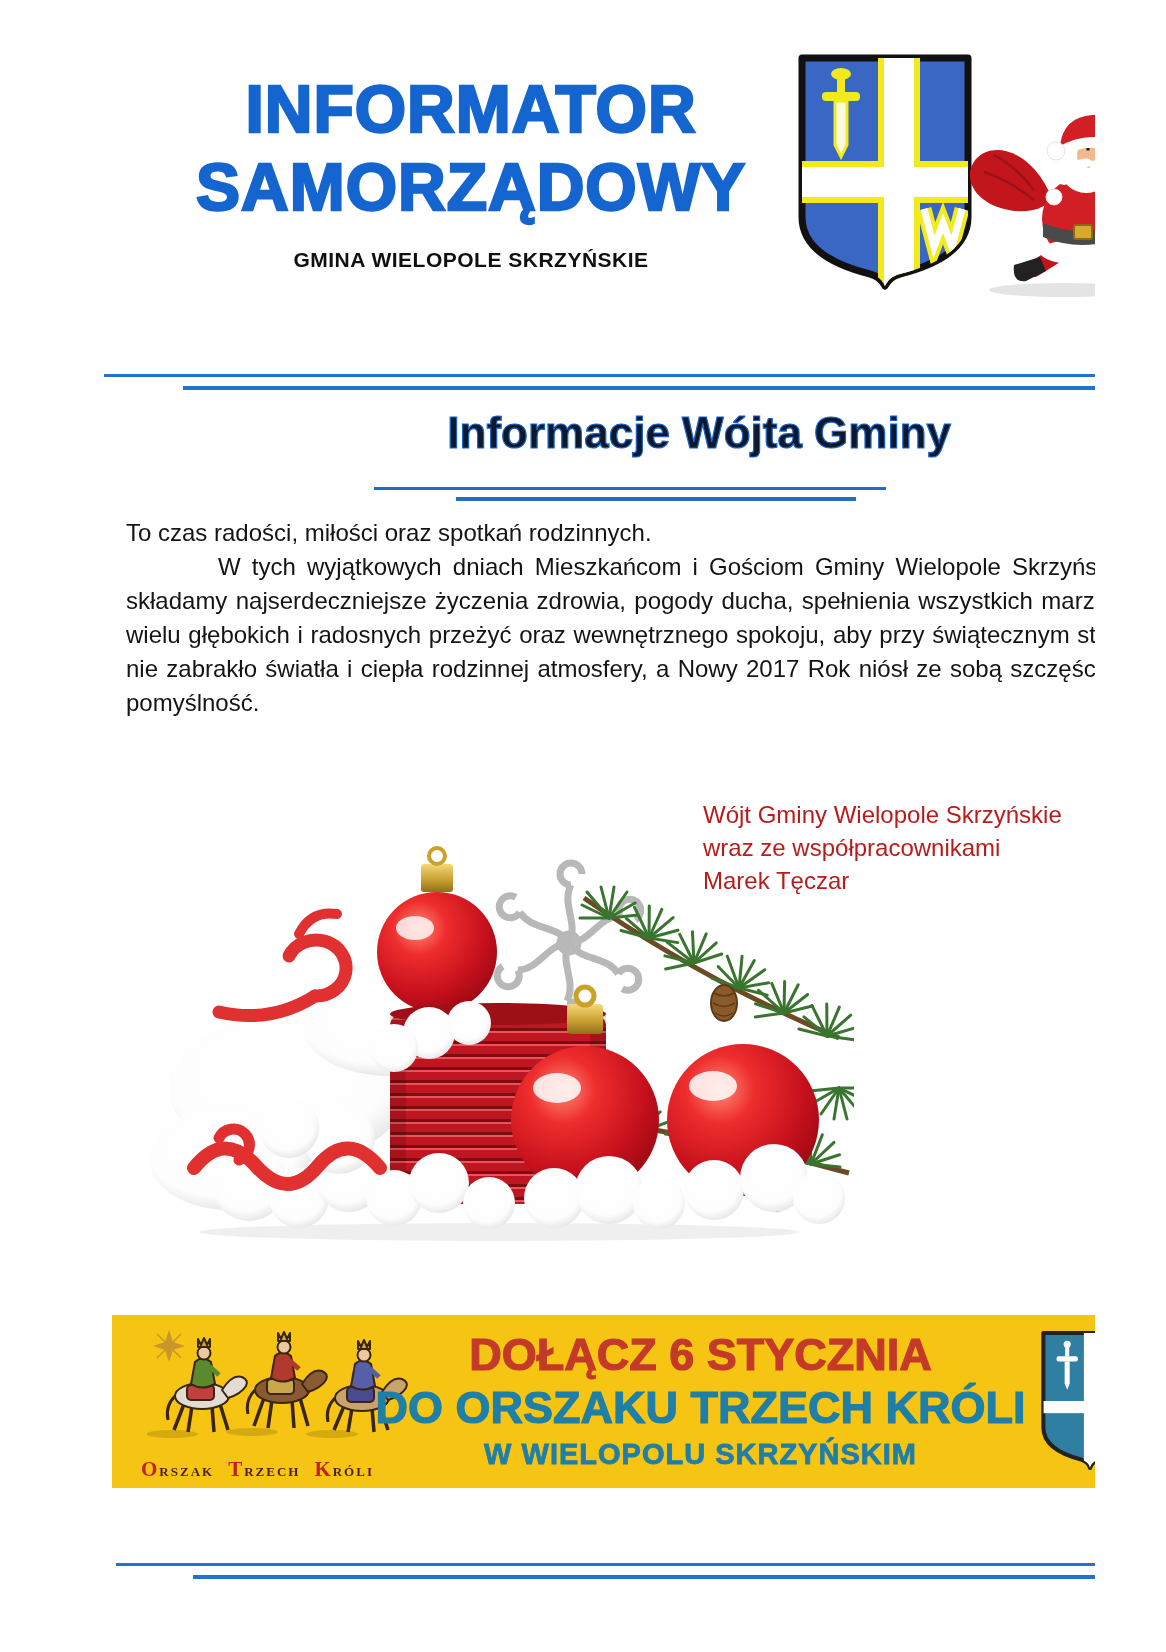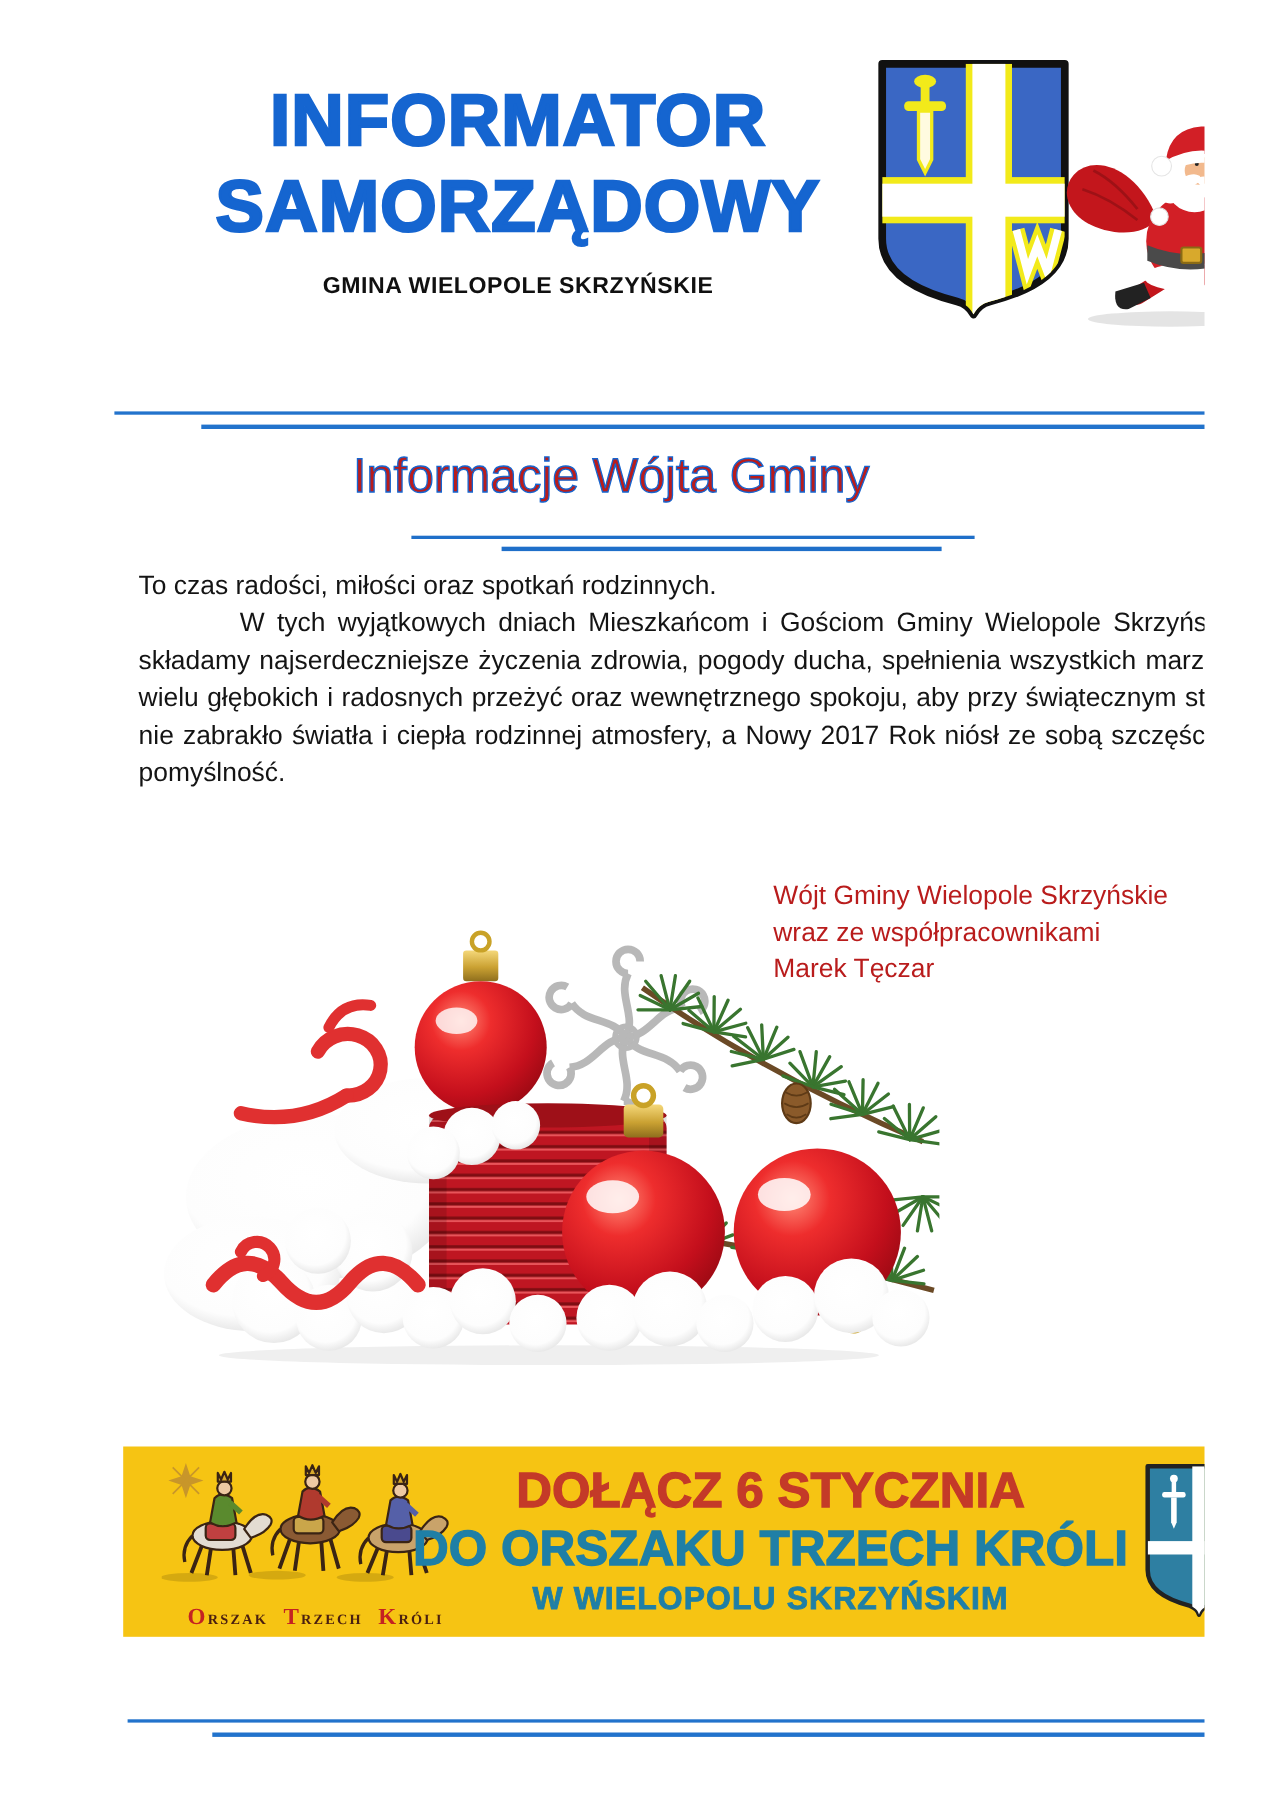--- a/index.html
+++ b/index.html
@@ -19,40 +19,40 @@
   .santa{position:absolute;left:893px;top:96px;width:180px;height:202px;}
 
   
   .rule{position:absolute;background:#2273cc;}
   .rule.t1{left:33px;top:374px;width:1092px;height:3px;}
   .rule.t2{left:112px;top:386px;width:938px;height:4px;}
   .rule.b1{left:45px;top:1563px;width:1085px;height:3px;}
   .rule.b2{left:122px;top:1575px;width:930px;height:4px;}
 
   
-  .article-title{position:absolute;left:250px;top:408px;width:630px;margin:0;text-align:left;
-                 font-size:44px;font-weight:normal;color:#b91c1c;-webkit-text-stroke:1.2px #1565d0;}
+  .article-title{position:absolute;left:250px;top:408px;width:630px;margin:0;text-align:right;
+                 font-size:44px;font-weight:bold;color:#0f172a;-webkit-text-stroke:1.2px #1565d0;}
   .hrule{position:absolute;background:#1f6fc9;}
   .hrule.u1{left:303px;top:487px;width:512px;height:3px;}
   .hrule.u2{left:385px;top:497px;width:400px;height:4px;}
 
   .body-text{position:absolute;left:55px;top:516px;width:1002px;font-size:24px;line-height:34px;
              color:#141414;text-align:justify;}
   .body-text p{margin:0;}
   .body-text p.indent{text-indent:92px;}
 
   .signature{position:absolute;left:632px;top:798px;width:400px;text-align:left;
              font-size:24px;line-height:33px;color:#b91c1c;}
 
   .xmas{position:absolute;left:68px;top:838px;width:715px;height:405px;}
 
   
   .banner{position:absolute;left:41px;top:1315px;width:1091px;height:173px;background:#f6c413;}
   .kings{position:absolute;left:35px;top:14px;width:290px;height:122px;}
-  .kings-caption{position:absolute;left:25px;top:142px;width:300px;text-align:center;
+  .kings-caption{position:absolute;left:25px;top:142px;width:300px;
                  font-family:"Liberation Serif",serif;font-weight:bold;color:#4a1f10;
                  letter-spacing:2px;white-space:nowrap;}
   .kings-caption .word{margin:0 4px;}
   .kings-caption .cap{font-size:21px;color:#c42222;}
   .kings-caption .rest{font-size:13px;}
   .banner-text{position:absolute;left:250px;right:164px;top:14px;text-align:center;}
   .banner-l1{font-size:45px;font-weight:bold;color:#c43a28;-webkit-text-stroke:1.2px #c43a28;line-height:52px;}
   .banner-l2{font-size:45px;font-weight:bold;color:#1f7fa6;-webkit-text-stroke:1.2px #1f7fa6;line-height:54px;}
   .banner-l3{font-size:29px;font-weight:bold;color:#1f7fa6;-webkit-text-stroke:.8px #1f7fa6;line-height:38px;letter-spacing:1px;}
   .arms-banner{position:absolute;right:62px;top:15px;width:102px;height:142px;}

